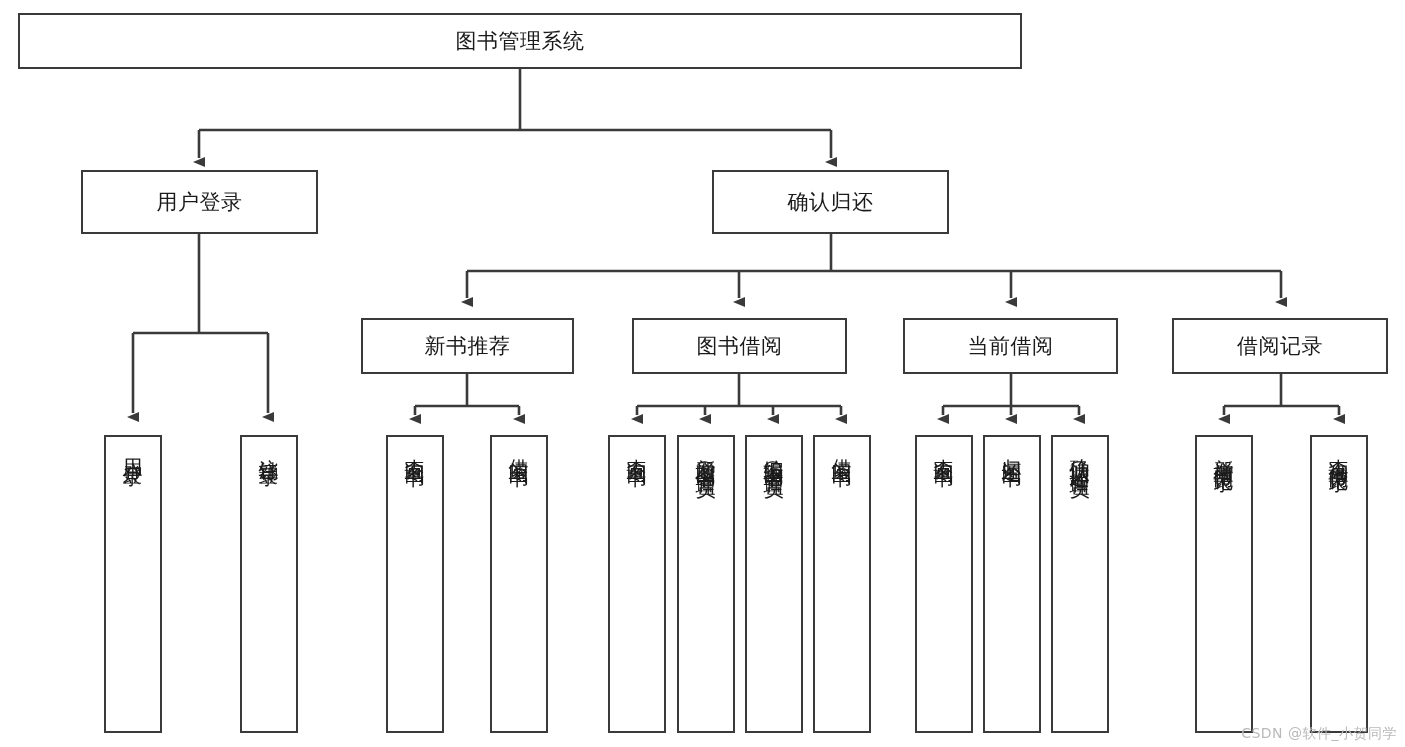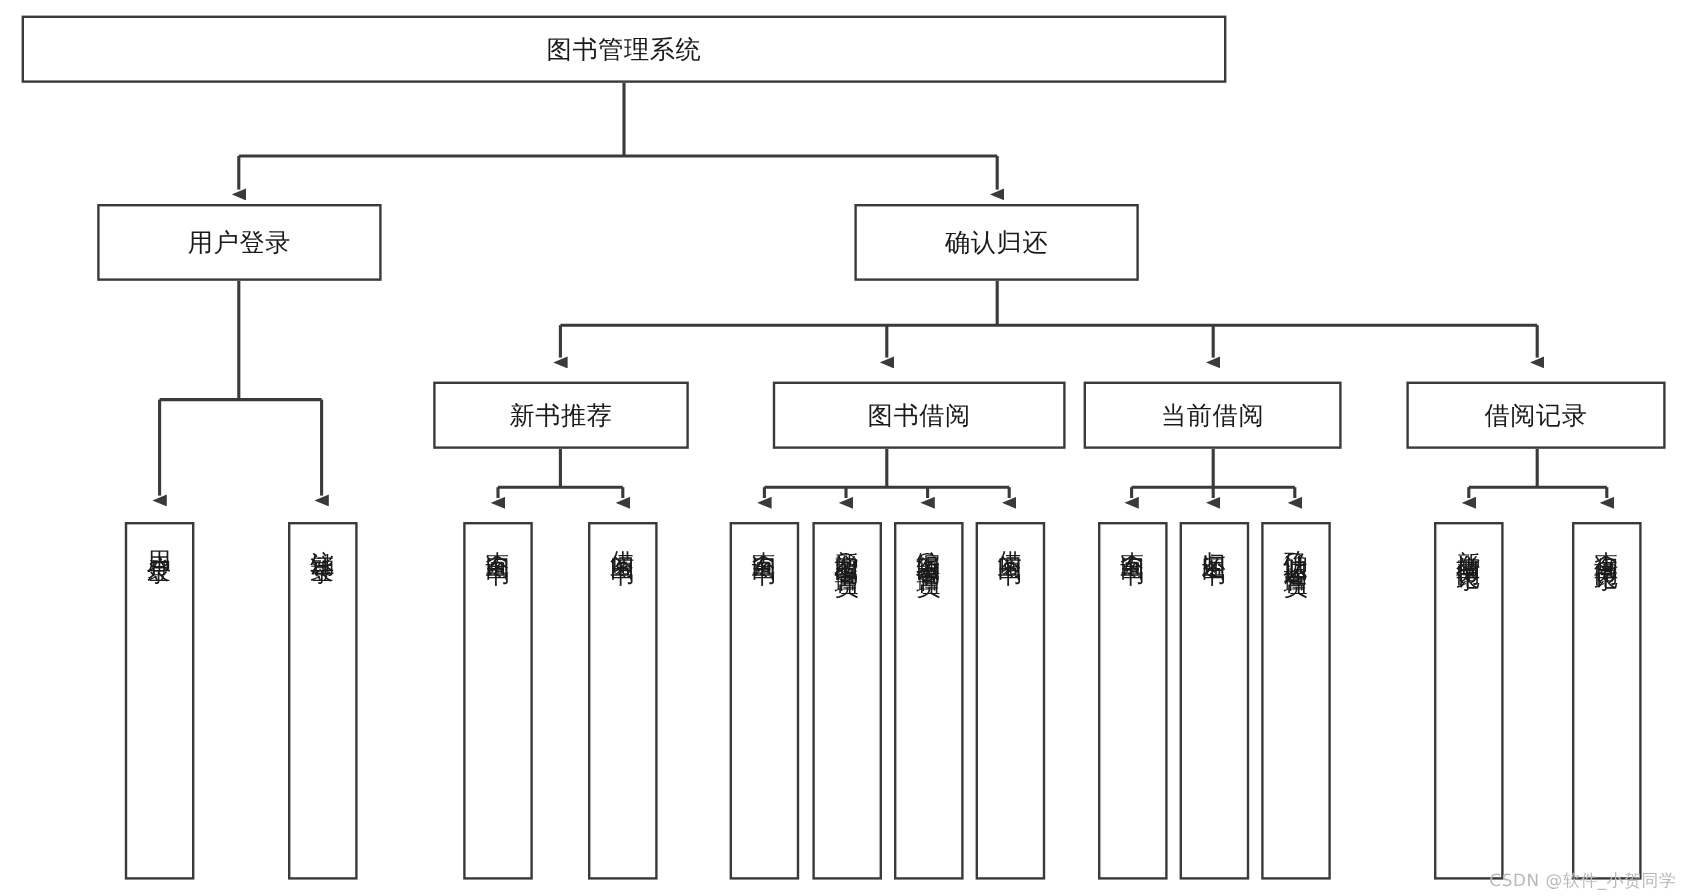--- a/index.html
+++ b/index.html
@@ -136,21 +136,21 @@
   </div>
 
   <div class="node horizontal" style="left:712px; top:170px; width:237px; height:64px;">
     <span class="node-label">确认归还</span>
   </div>
 
   <div class="node horizontal" style="left:361px; top:318px; width:213px; height:56px;">
     <span class="node-label">新书推荐</span>
   </div>
 
-  <div class="node horizontal" style="left:632px; top:318px; width:244px; height:56px;margin-left:12px;">
+  <div class="node horizontal" style="left:632px; top:318px; width:215px; height:56px;">
     <span class="node-label">图书借阅</span>
   </div>
 
   <div class="node horizontal" style="left:903px; top:318px; width:215px; height:56px;">
     <span class="node-label">当前借阅</span>
   </div>
 
   <div class="node horizontal" style="left:1172px; top:318px; width:216px; height:56px;">
     <span class="node-label">借阅记录</span>
   </div>

